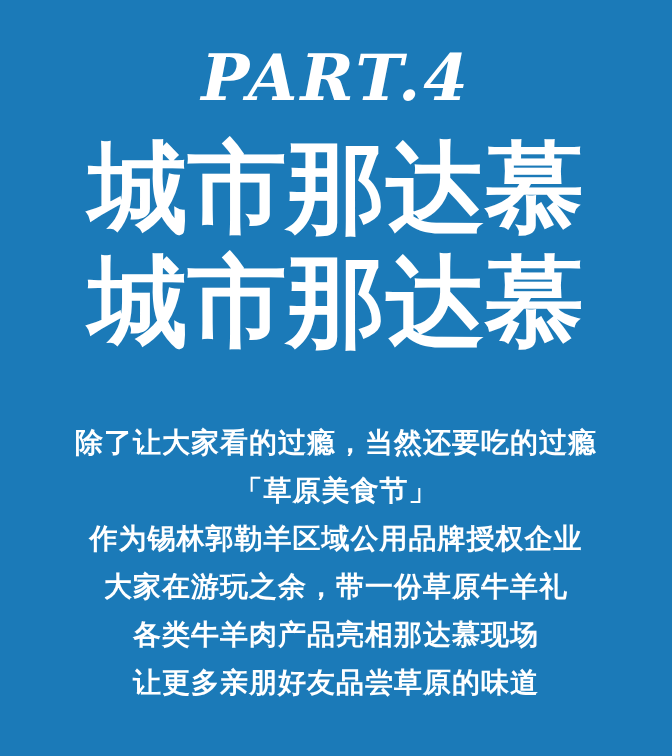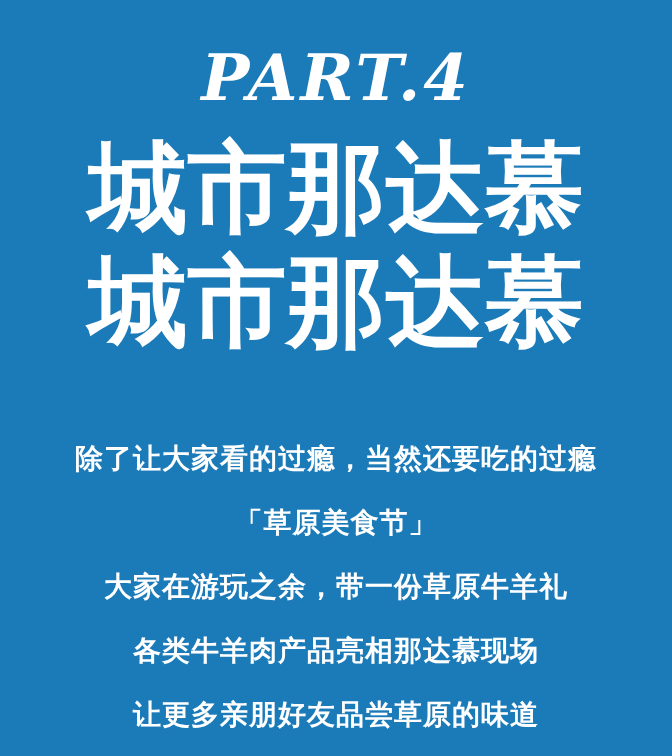--- a/index.html
+++ b/index.html
@@ -37,21 +37,21 @@
     font-size: 99px;
     line-height: 114px;
     letter-spacing: 0px;
     white-space: nowrap;
   }
   .body-block {
     margin-top: 60px;
     text-align: center;
   }
   .body-line {
-    margin: 16px;
+    margin: 0;
     font-family: "Liberation Sans", "DejaVu Sans", sans-serif;
     font-weight: bold;
     font-size: 28px;
     line-height: 48px;
     letter-spacing: 1px;
     white-space: nowrap;
   }
 </style>
 </head>
 <body>
@@ -61,18 +61,19 @@
   <div class="part-label">PART.4</div>
 
   <div class="title-block">
     <div class="title-line">城市那达慕</div>
     <div class="title-line">城市那达慕</div>
   </div>
 
   <div class="body-block">
     <p class="body-line">除了让大家看的过瘾，当然还要吃的过瘾</p>
     <p class="body-line">「草原美食节」</p>
+    <p class="body-line">作为锡林郭勒羊区域公用品牌授权企业</p>
     <p class="body-line">大家在游玩之余，带一份草原牛羊礼</p>
     <p class="body-line">各类牛羊肉产品亮相那达慕现场</p>
     <p class="body-line">让更多亲朋好友品尝草原的味道</p>
   </div>
 
 </div>
 
 </body></html>

